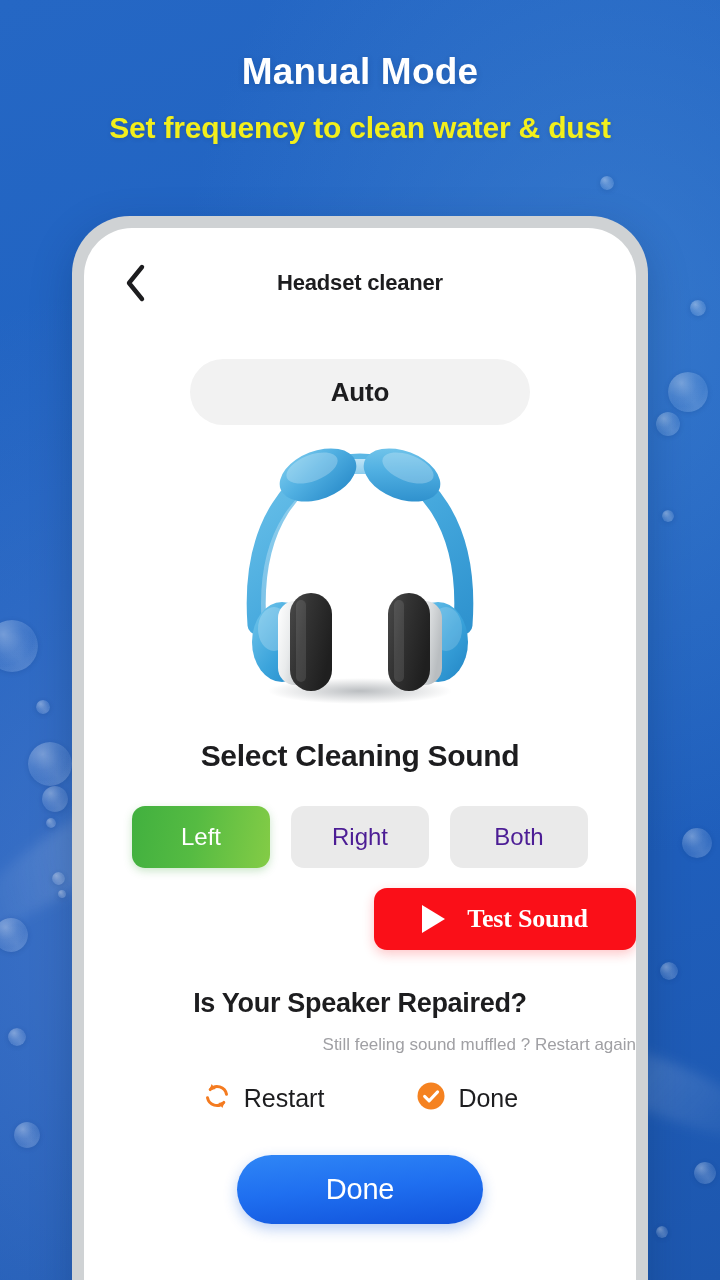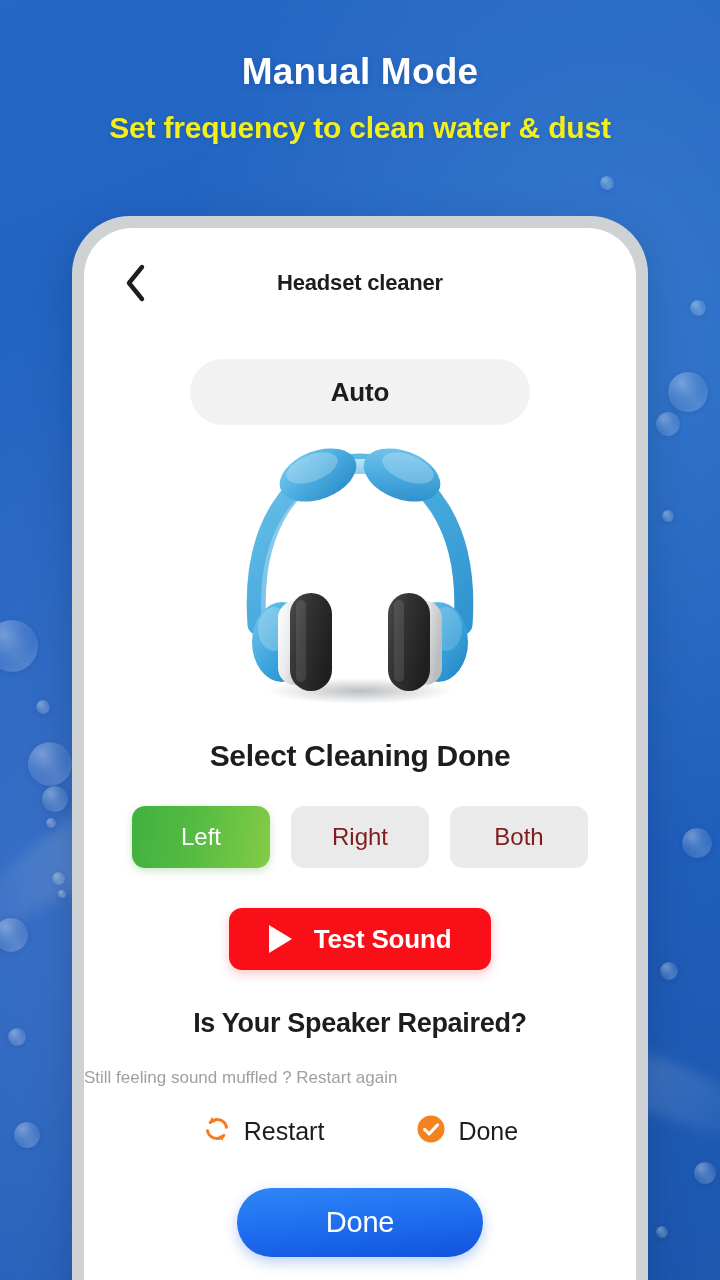--- a/index.html
+++ b/index.html
@@ -100,53 +100,53 @@
   .sec-title {
     text-align:center; font-size:30px; font-weight:700;
     color:#1d1d1f; margin-top:22px; letter-spacing:-0.3px;
   }
 
   
   .chips { display:flex; justify-content:center; gap:21px; margin-top:33px; }
   .chip {
     width:138px; height:62px; border-radius:13px;
     display:flex; align-items:center; justify-content:center;
-    font-size:24px; font-weight:400; color:#7f1d1d;
+    font-size:24px; font-weight:400; color:#4c1d95;
     background:#eaeaea;
   }
   .chip.active {
     background:linear-gradient(100deg, #41b03f 0%, #55bb42 45%, #84cc46 100%);
     color:#ffffff;
     box-shadow:0 3px 9px rgba(70,165,65,0.28);
   }
 
   
-  .test-wrap { display:flex; justify-content:center; margin-top:40px; }
+  .test-wrap { display:flex; justify-content:flex-end; margin-top:20px;font-family:Liberation Serif, serif; }
   .test-btn {
     width:262px; height:62px; border-radius:13px;
     background:#fa0f18;
     display:flex; align-items:center; justify-content:center; gap:22px;
     box-shadow:0 4px 12px rgba(250,15,24,0.24);
   }
   .play-tri {
     width:0; height:0;
     border-left:23px solid #ffffff;
     border-top:14px solid transparent;
     border-bottom:14px solid transparent;
   }
   .test-label { font-size:26px; font-weight:700; color:#ffffff; letter-spacing:-0.2px; }
 
   
   .rep-title {
     text-align:center; font-size:27px; font-weight:700;
     color:#1d1d1f; margin-top:38px; letter-spacing:-0.3px;
   }
   .rep-sub {
-    text-align:left; font-size:17px; font-weight:400;
-    color:#a0a0a4; margin-top:29px;
+    text-align:right; font-size:17px; font-weight:400;
+    color:#a0a0a4; margin-top:16px;
   }
   .rep-actions { display:flex; justify-content:center; gap:92px; margin-top:26px; }
   .rep-act { display:flex; align-items:center; gap:12px; }
   .rep-act-label { font-size:25px; font-weight:400; color:#1d1d1f; }
 
   
   .done-wrap { display:flex; justify-content:center; margin-top:40px; }
   .done-btn {
     width:246px; height:69px; border-radius:35px;
     background:linear-gradient(175deg, #2f86f6 0%, #1f6ff0 48%, #1153db 100%);
@@ -272,21 +272,21 @@
           <ellipse cx="206" cy="192" rx="16" ry="22" fill="rgba(255,255,255,0.16)"></ellipse>
 
           <rect x="168" y="164" width="34" height="84" rx="17" fill="url(#ringG)"></rect>
 
           <rect x="148" y="156" width="42" height="98" rx="21" fill="url(#cushG)"></rect>
           <rect x="154" y="163" width="10" height="82" rx="5" fill="rgba(255,255,255,0.10)"></rect>
         </svg>
       </span>
     </div>
 
-    <div class="sec-title">Select Cleaning Done</div>
+    <div class="sec-title">Select Cleaning Sound</div>
 
     <div class="chips">
       <div class="chip active">Left</div>
       <div class="chip">Right</div>
       <div class="chip">Both</div>
     </div>
 
     <div class="test-wrap">
       <div class="test-btn">
         <span class="play-tri"></span>

